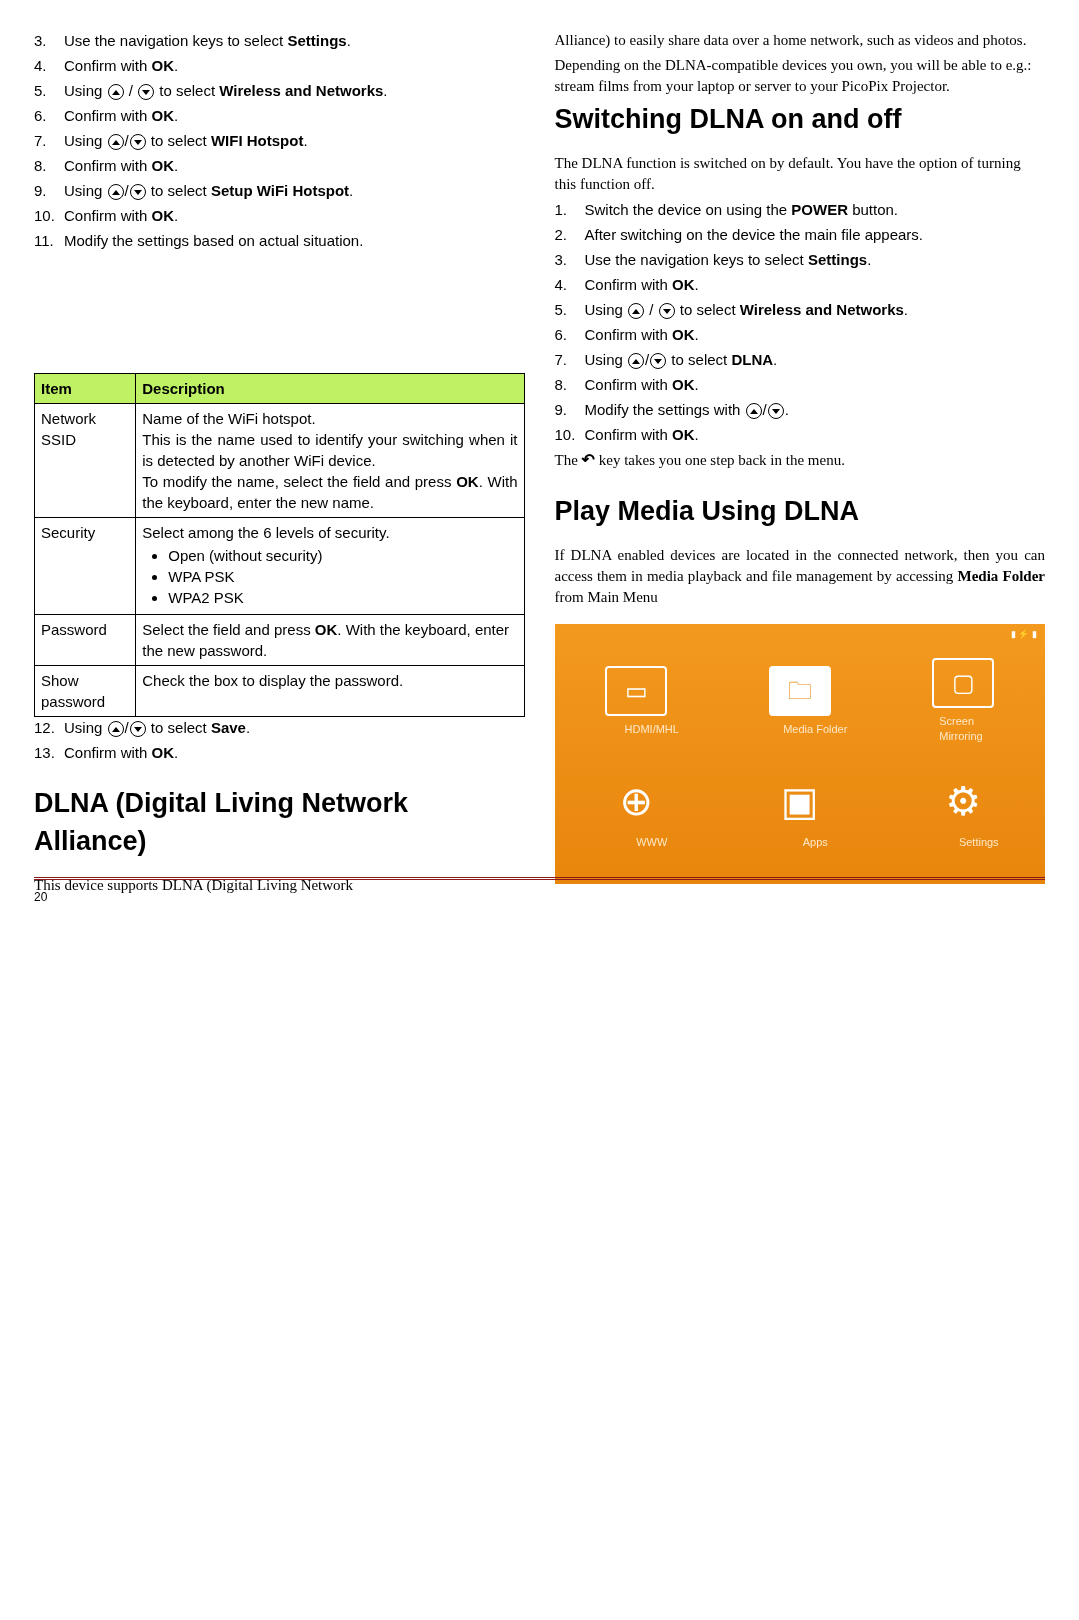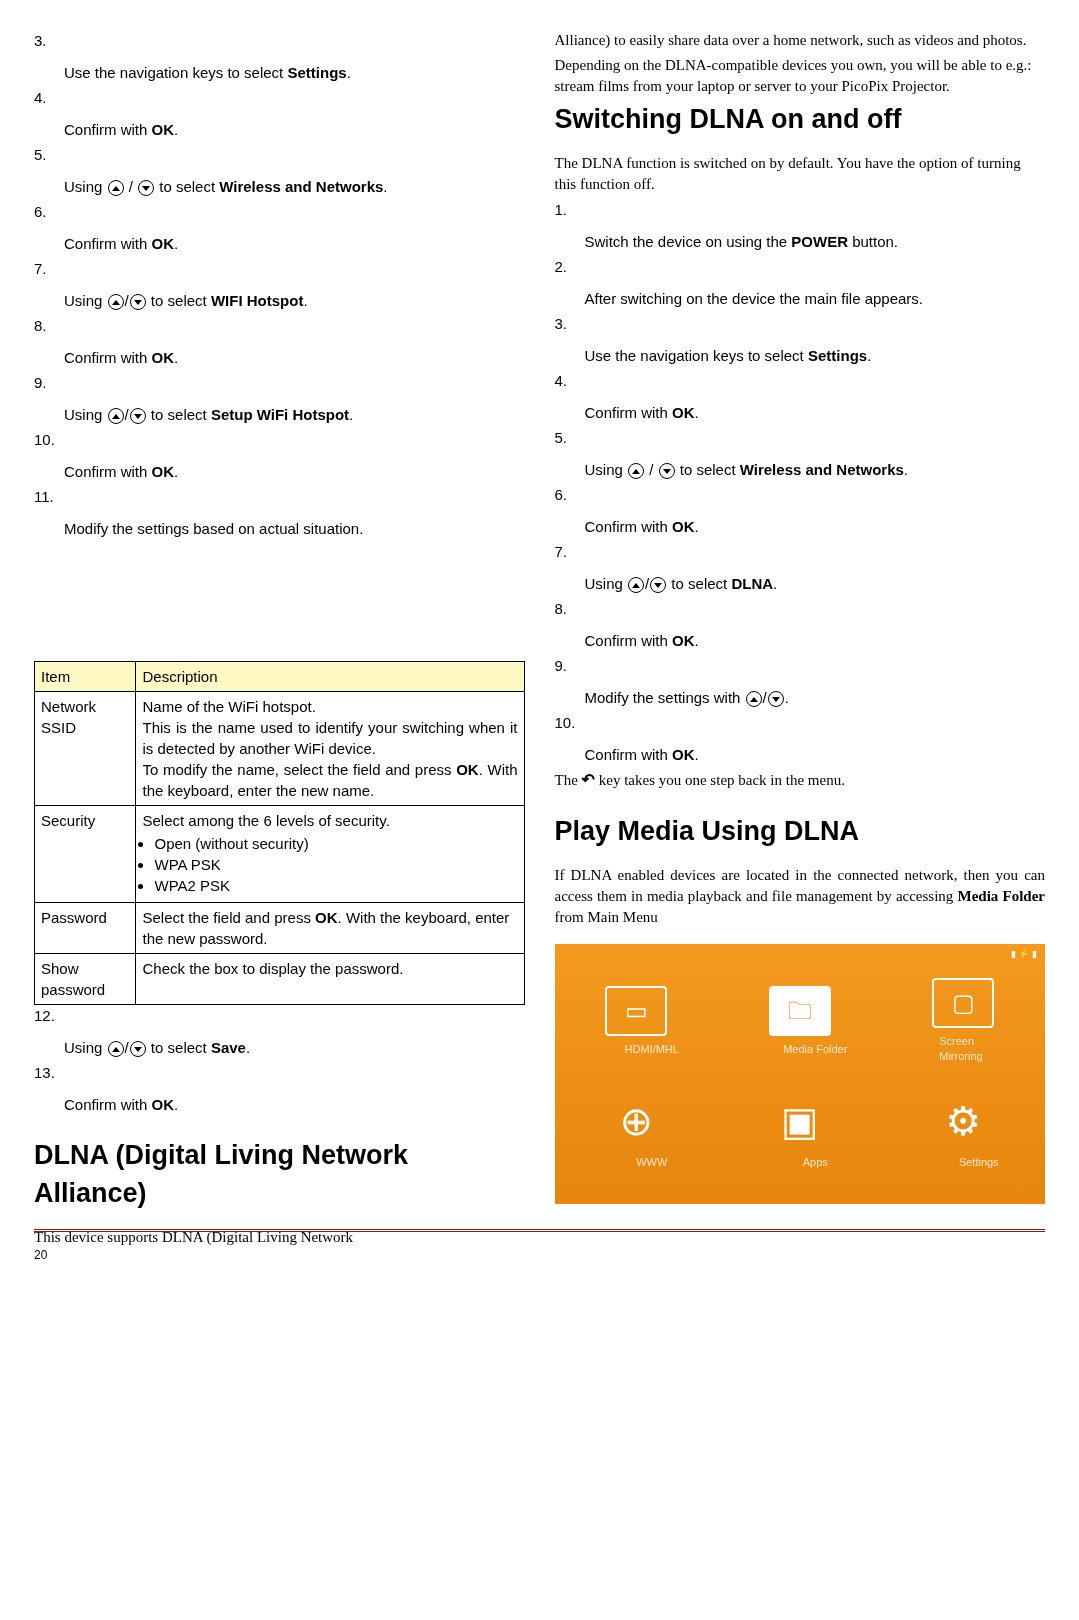--- a/index.html
+++ b/index.html
@@ -24,21 +24,20 @@
     display: flex;
     margin-bottom: 4px;
   }
   .step-num {
     width: 30px;
     flex-shrink: 0;
   }
   .step-text {
     flex: 1;
     text-align: justify;
-    margin-top: 32px;
   }
   .bold { font-weight: bold; }
   .icon-circle {
     display: inline-block;
     width: 14px;
     height: 14px;
     border: 1.5px solid #000;
     border-radius: 50%;
     vertical-align: middle;
     position: relative;
@@ -73,26 +72,26 @@
     margin-top: 8px;
     font-size: 15px;
   }
   table.settings th, table.settings td {
     border: 1px solid #000;
     padding: 4px 6px;
     vertical-align: top;
     text-align: left;
   }
   table.settings th {
-    background: #fef9c3;
-    font-weight: normal;
+    background: #bef264;
+    font-weight: bold;
   }
   .desc-just { text-align: justify; }
   ul.sec-list {
-    margin: 2px 0 2px 12px;
+    margin: 2px 0 2px 26px;
     padding: 0;
   }
   h2.section {
     font-family: "Gill Sans", "Gill Sans MT", "Trebuchet MS", sans-serif;
     font-weight: bold;
     font-size: 27px;
     margin: 22px 0 14px 0;
     line-height: 1.4;
   }
   h2.section.tight { margin-top: 4px; }
@@ -154,21 +153,21 @@
   .footer-line {
     position: absolute;
     left: 34px;
     right: 34px;
     bottom: 40px;
     border-top: 3px double #8b1a1a;
   }
   .page-num {
     position: absolute;
     left: 34px;
-    bottom: 8px;
+    bottom: 14px;
     font-size: 12px;
   }
   .spacer-lg { height: 110px; }
 </style>
 </head>
 <body>
 
 <div class="columns">
 
   <div class="col">

